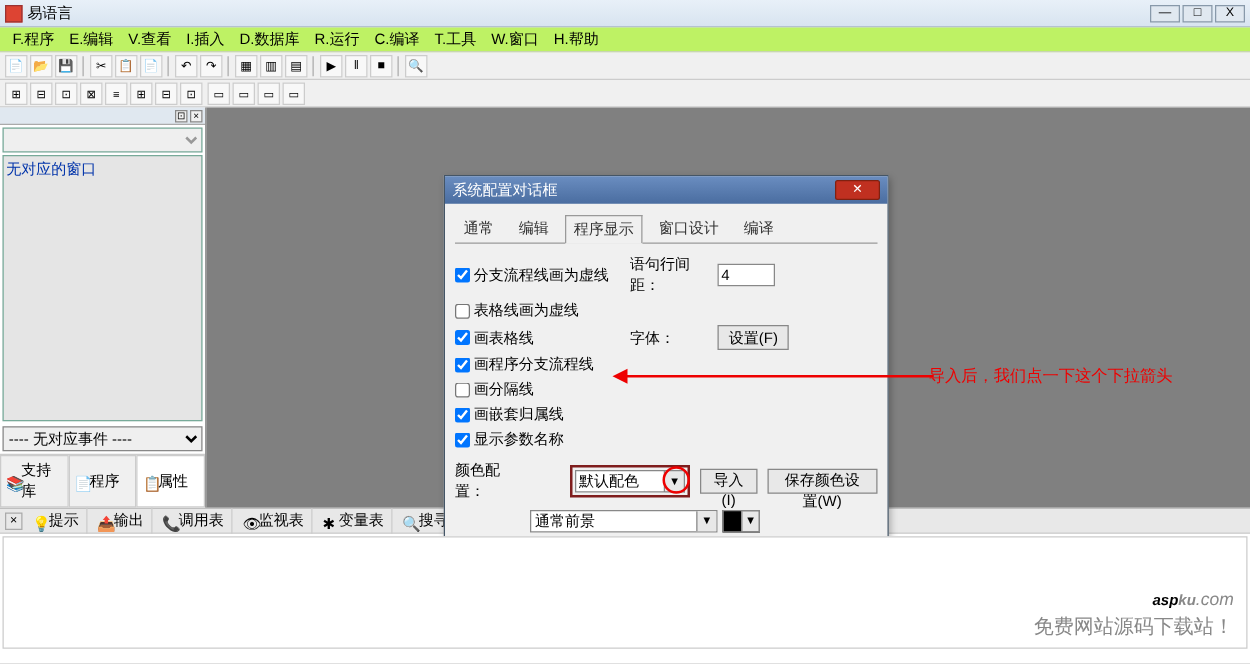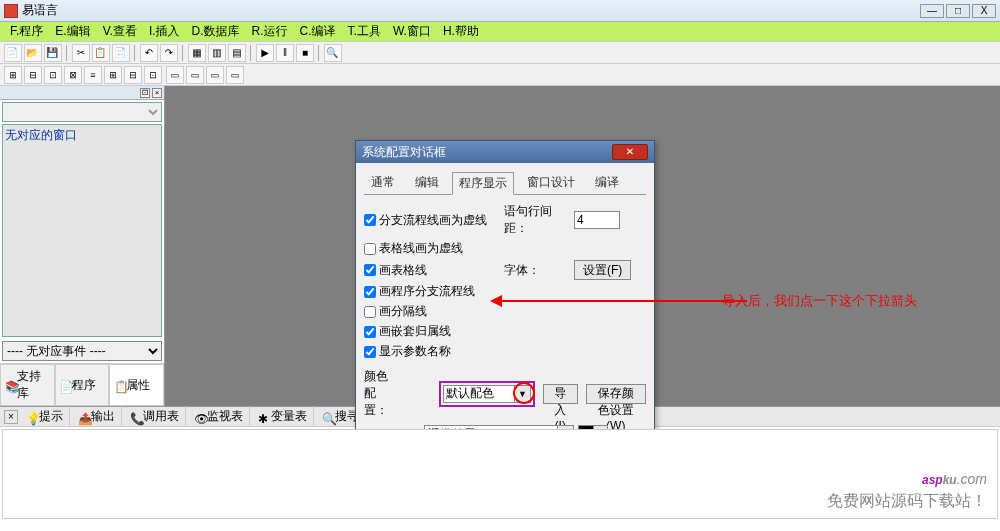--- a/index.html
+++ b/index.html
@@ -30,67 +30,67 @@
 .sidebar-content { flex: 1; background: #e5e5e5; border: 1px solid #7a9; margin: 0 2px 2px 2px; padding: 2px; color: #0033aa; }
 .sidebar-eventcombo { margin: 2px; }
 .sidebar-eventcombo select { width: 100%; height: 20px; border: 1px solid #888; }
 .sidebar-tabs { display: flex; border-top: 1px solid #ccc; }
 .sidebar-tab { flex: 1; padding: 3px 4px; border: 1px solid #ccc; background: #f0f0f0; display: flex; align-items: center; gap: 2px; cursor: pointer; font-size: 11px; }
 .sidebar-tab.active { background: #fff; }
 .sidebar-tab .ticon { width: 10px; height: 10px; display: inline-block; }
 
 .workspace { flex: 1; background: #808080; position: relative; }
 
-.dialog { position: absolute; left: 355px; top: 140px; width: 300px; background: #f0f0f0; border: 1px solid #456; box-shadow: 2px 2px 6px rgba(0,0,0,0.3); }
+.dialog { position: absolute; left: 355px; top: 140px; width: 356px; background: #f0f0f0; border: 1px solid #456; box-shadow: 2px 2px 6px rgba(0,0,0,0.3); }
 .dialog-title { height: 22px; background: linear-gradient(#6a8dc0,#4a6da0); color: #fff; display: flex; align-items: center; padding: 0 6px; }
 .dialog-title .dt-text { flex: 1; }
 .dialog-title .dt-close { width: 36px; height: 16px; background: #c03020; border: 1px solid #802010; color: #fff; text-align: center; line-height: 14px; border-radius: 2px; cursor: pointer; font-size: 10px; }
 .dialog-body { padding: 8px; }
 .dialog-tabs { display: flex; border-bottom: 1px solid #999; margin-bottom: 8px; gap: 6px; }
 .dialog-tab { padding: 2px 6px; color: #333; cursor: pointer; border: 1px solid transparent; }
 .dialog-tab.active { border: 1px solid #999; border-bottom: 1px solid #f0f0f0; background: #f0f0f0; position: relative; top: 1px; }
 
 .dlg-row { display: flex; align-items: center; margin-bottom: 3px; }
 .dlg-check { width: 140px; display: flex; align-items: center; gap: 3px; }
 .dlg-check input { width: 12px; height: 12px; }
 .dlg-right-label { width: 70px; }
 .dlg-input { width: 46px; height: 18px; border: 1px solid #888; background: #fff; padding: 0 2px; }
 .dlg-btn { height: 20px; border: 1px solid #888; background: #e8e8e8; padding: 0 8px; cursor: pointer; }
 
 .color-row { display: flex; align-items: center; margin-top: 8px; gap: 4px; }
 .color-label { width: 56px; }
-.color-combo-wrap { border: 2px solid #a21caf; padding: 2px; display: flex; align-items: center; position: relative; margin-left: 45px; }
+.color-combo-wrap { border: 2px solid #7f1d1d; padding: 2px; display: flex; align-items: center; position: relative; margin-left: 45px; }
 .color-combo { width: 72px; height: 18px; border: 1px solid #888; background: #fff; padding: 0 2px; display: flex; align-items: center; }
 .color-combo-arrow { width: 16px; height: 18px; border: 1px solid #888; border-left: none; background: #e8e8e8; text-align: center; line-height: 16px; cursor: pointer; font-size: 9px; }
 .color-circle { position: absolute; right: -2px; top: -1px; width: 22px; height: 22px; border: 2px solid #e00; border-radius: 50%; pointer-events: none; }
 
 .fg-row { display: flex; align-items: center; margin-top: 6px; gap: 4px; padding-left: 60px; }
 .fg-combo { width: 150px; height: 18px; border: 1px solid #888; background: #fff; display: flex; align-items: center; }
 .fg-combo .sel { flex: 1; padding: 0 3px; }
 .fg-combo .arr { width: 16px; height: 16px; border-left: 1px solid #888; background: #e8e8e8; text-align: center; font-size: 9px; cursor: pointer; line-height: 15px; }
 .color-swatch { width: 30px; height: 18px; background: #000; border: 1px solid #888; display: flex; }
 .color-swatch .arr { width: 14px; background: #e8e8e8; border-left: 1px solid #888; text-align: center; font-size: 9px; margin-left: auto; cursor: pointer; line-height: 15px; }
 
 .dialog-buttons { display: flex; justify-content: center; gap: 12px; margin-top: 20px; padding-bottom: 6px; }
 .dialog-buttons .dlg-btn { width: 80px; }
 
 .arrow-line { position: absolute; left: 497px; top: 300px; width: 250px; height: 2px; background: #e00; }
 .arrow-head { position: absolute; left: 490px; top: 295px; width: 0; height: 0; border-right: 12px solid #e00; border-top: 6px solid transparent; border-bottom: 6px solid transparent; }
-.annotation { position: absolute; left: 722px; top: 292px; color: #e00; font-size: 13px; }
+.annotation { position: absolute; left: 743px; top: 292px; color: #e00; font-size: 13px; }
 
 .bottom-panel { border-top: 1px solid #999; }
 .bottom-tabs { height: 20px; background: #e8e8e8; display: flex; align-items: center; padding: 0 4px; gap: 2px; border-bottom: 1px solid #ccc; }
 .bottom-tabs .bt-x { width: 14px; height: 14px; border: 1px solid #aaa; text-align: center; line-height: 12px; cursor: pointer; font-size: 10px; }
 .bottom-tabs .bt-tab { padding: 2px 6px; display: flex; align-items: center; gap: 3px; cursor: pointer; border-right: 1px solid #ccc; }
 .bottom-tabs .bt-icon { width: 10px; height: 10px; display: inline-block; }
 .bottom-content { height: 90px; background: #fff; border: 1px solid #ccc; margin: 2px; padding: 4px; position: relative; }
 
 .watermark { position: absolute; right: 10px; bottom: 6px; text-align: right; }
 .watermark .logo { font-size: 28px; font-weight: bold; font-style: italic; }
-.watermark .logo .r { color: #a21caf; }
+.watermark .logo .r { color: #000000; }
 .watermark .logo .g { color: #888; }
 .watermark .sub { color: #888; font-size: 16px; }
 </style>
 </head>
 <body>
 
 <div class="titlebar">
   <div class="app-icon"></div>
   <div class="title">易语言</div>
   <div class="win-btns">

